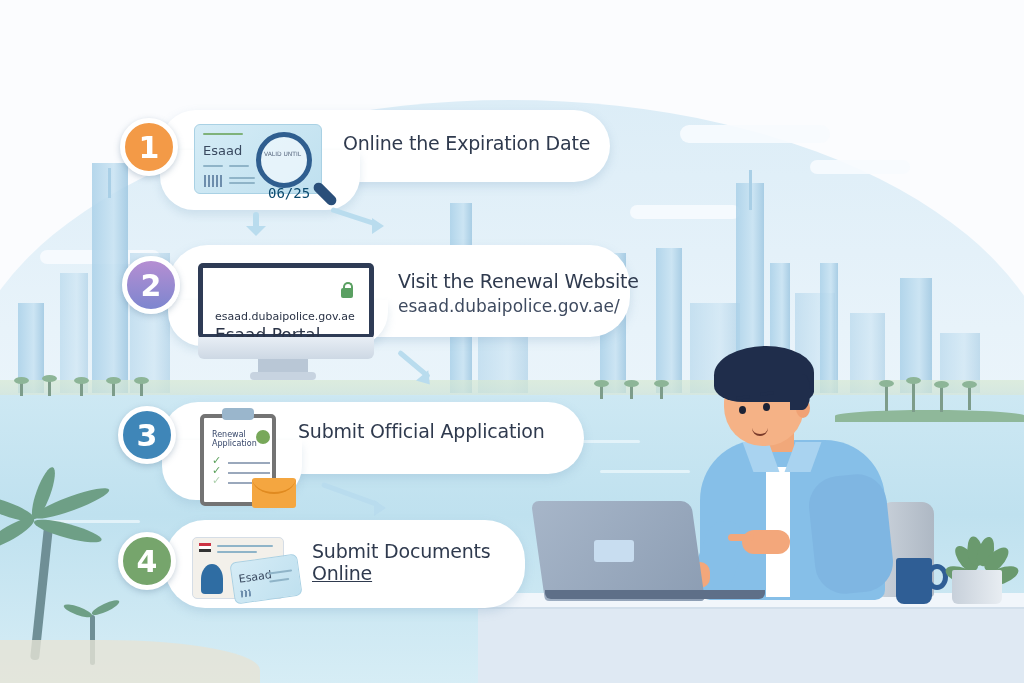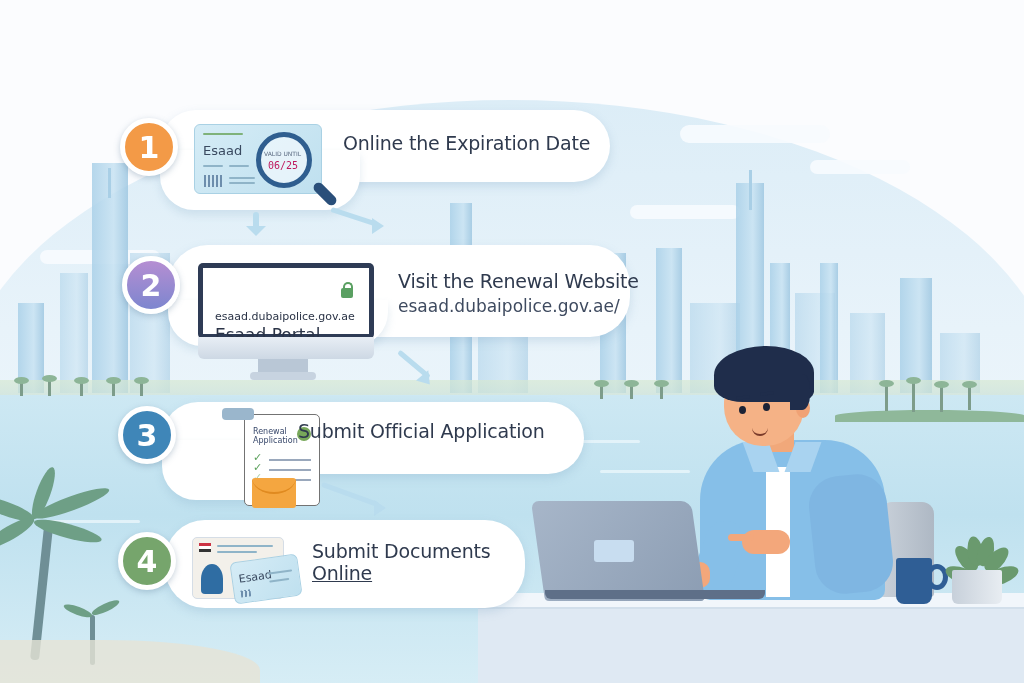--- a/index.html
+++ b/index.html
@@ -64,36 +64,36 @@
   .step-title { position: absolute; font-family: "DejaVu Sans", sans-serif; font-size: 19px; color: #2f3a4e; white-space: nowrap; letter-spacing: -0.2px; }
   .step-sub { position: absolute; font-family: "DejaVu Sans", sans-serif; font-size: 17px; color: #3e4a5f; white-space: nowrap; }
 
   
   .id-card { position: absolute; background: linear-gradient(135deg, #d5ecf6, #bfe0ef); border-radius: 6px; border: 1px solid #a9d1e4; }
   .id-card .lbl { position: absolute; font-family: "DejaVu Sans", sans-serif; font-size: 13px; color: #3a4a60; }
   .tiny-line { position: absolute; height: 2px; background: #8fb4c8; border-radius: 1px; }
   .qr { position: absolute; background: repeating-linear-gradient(90deg, #5c7ea0 0 2px, #cfe6f2 2px 4px); opacity: .85; }
   .mag-ring { position: absolute; width: 56px; height: 56px; border-radius: 50%; border: 5px solid #2f5e8f; background: rgba(235,246,252,.85); }
   .mag-handle { position: absolute; width: 10px; height: 28px; background: #2a4f7a; border-radius: 5px; transform: rotate(-45deg); }
-  .mag-text { position: absolute; font-family: "DejaVu Sans Mono", monospace; font-size: 10px; color: #be185d; }
+  .mag-text { position: absolute; font-family: "DejaVu Sans Mono", monospace; font-size: 14px; color: #0c4a6e; margin-top: 25px; }
   .mag-small { position: absolute; font-family: "DejaVu Sans", sans-serif; font-size: 6px; color: #5a6a80; }
 
   
   .monitor { position: absolute; background: #2e3b55; border-radius: 5px; }
   .monitor-screen { position: absolute; left: 5px; top: 5px; right: 5px; bottom: 5px; background: #fff; }
   .monitor-chin { position: absolute; background: linear-gradient(180deg, #e8eef5, #cdd8e4); border-radius: 0 0 6px 6px; }
   .monitor-neck { position: absolute; background: #b9c7d6; }
   .monitor-base { position: absolute; background: #c7d3e0; border-radius: 4px; }
   .portal-title { position: absolute; font-family: "DejaVu Sans", sans-serif; font-size: 17px; color: #2a3346; }
   .portal-url { position: absolute; font-family: "DejaVu Sans", sans-serif; font-size: 11px; color: #2a3346; }
   .lock { position: absolute; width: 12px; height: 10px; background: #5aa062; border-radius: 2px; }
   .lock::before { content: ""; position: absolute; left: 2px; top: -6px; width: 6px; height: 7px; border: 2px solid #5aa062; border-bottom: none; border-radius: 5px 5px 0 0; }
 
   
-  .clip { position: absolute; background: #fff; border: 1px solid #737373; border-radius: 5px; margin-left: 44px; }
+  .clip { position: absolute; background: #fff; border: 4px solid #737373; border-radius: 5px; }
   .clip-top { position: absolute; background: #9ab6cc; border-radius: 4px; }
   .clip-label { position: absolute; font-family: "DejaVu Sans", sans-serif; font-size: 8px; color: #37476a; line-height: 9px; }
   .check { position: absolute; font-size: 11px; color: #5aa05a; font-family: "DejaVu Sans", sans-serif; }
   .cl-line { position: absolute; height: 2px; background: #9aa8bc; }
   .seal { position: absolute; width: 14px; height: 14px; border-radius: 50%; background: #78a85a; }
   .envelope { position: absolute; background: #f4a640; border-radius: 3px; overflow: hidden; }
   .envelope::before { content: ""; position: absolute; left: 0; top: -16px; width: 100%; height: 30px; border-bottom: 2px solid #e08a20; transform: skewY(0); border-radius: 0 0 50% 50%; }
 
   
   .doc-back { position: absolute; background: #f3f0ea; border: 1px solid #d5dde6; border-radius: 5px; }

